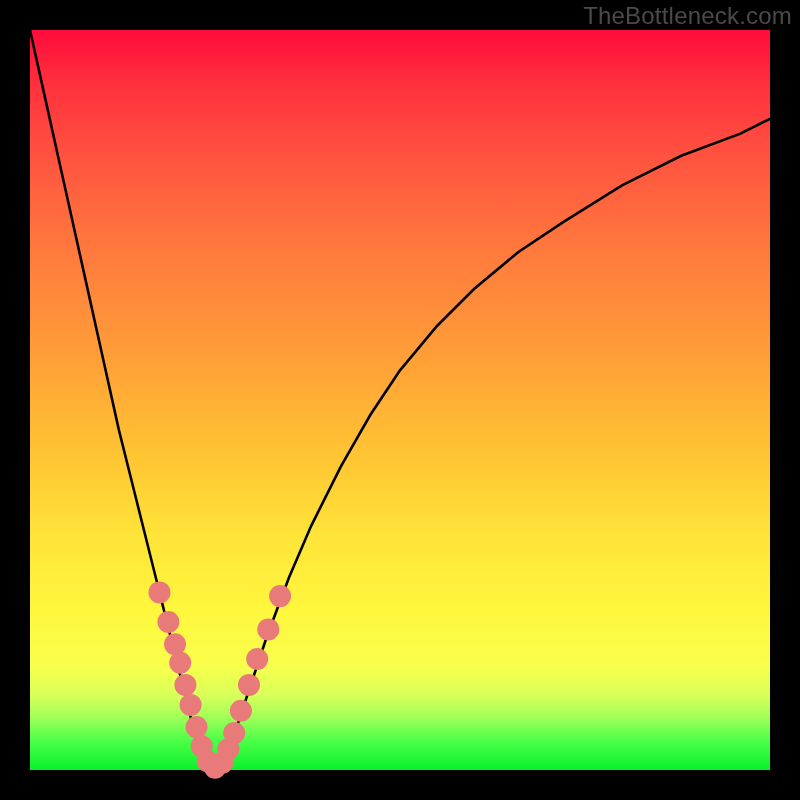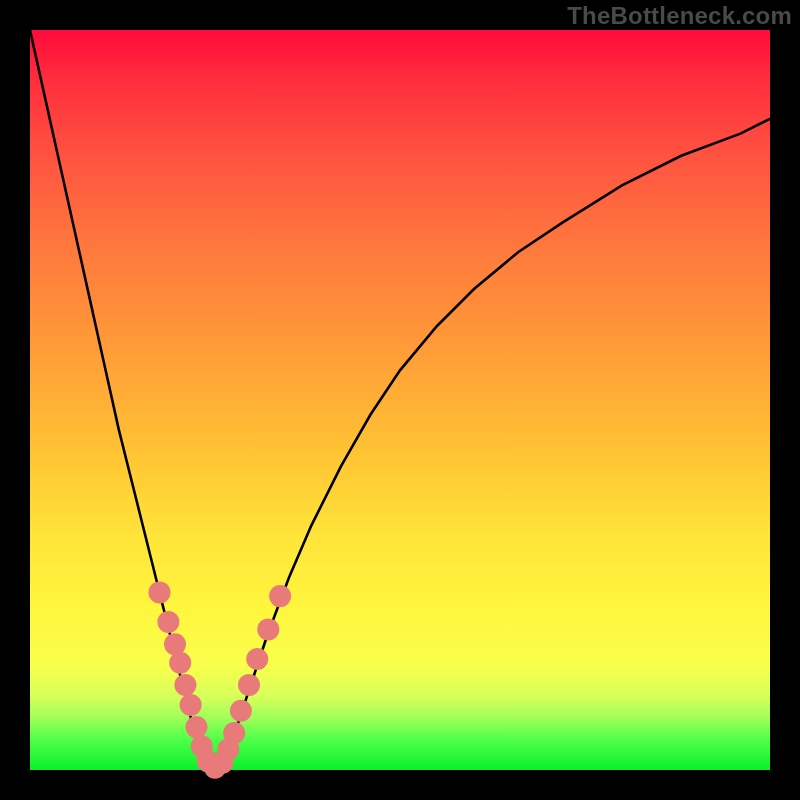--- a/index.html
+++ b/index.html
@@ -40,21 +40,21 @@
       #4dff48 96%,
       #08f12a 100%
     );
   }
   .watermark {
     position: absolute;
     top: 2px;
     right: 8px;
     color: #4a4a4a;
     font-size: 24px;
-    font-weight: 700;
+    font-weight: 400;
     letter-spacing: 0.2px;
     user-select: none;
   }
   svg.curve {
     position: absolute;
     left: 0; top: 0;
     width: 740px;
     height: 740px;
     overflow: visible;
   }

